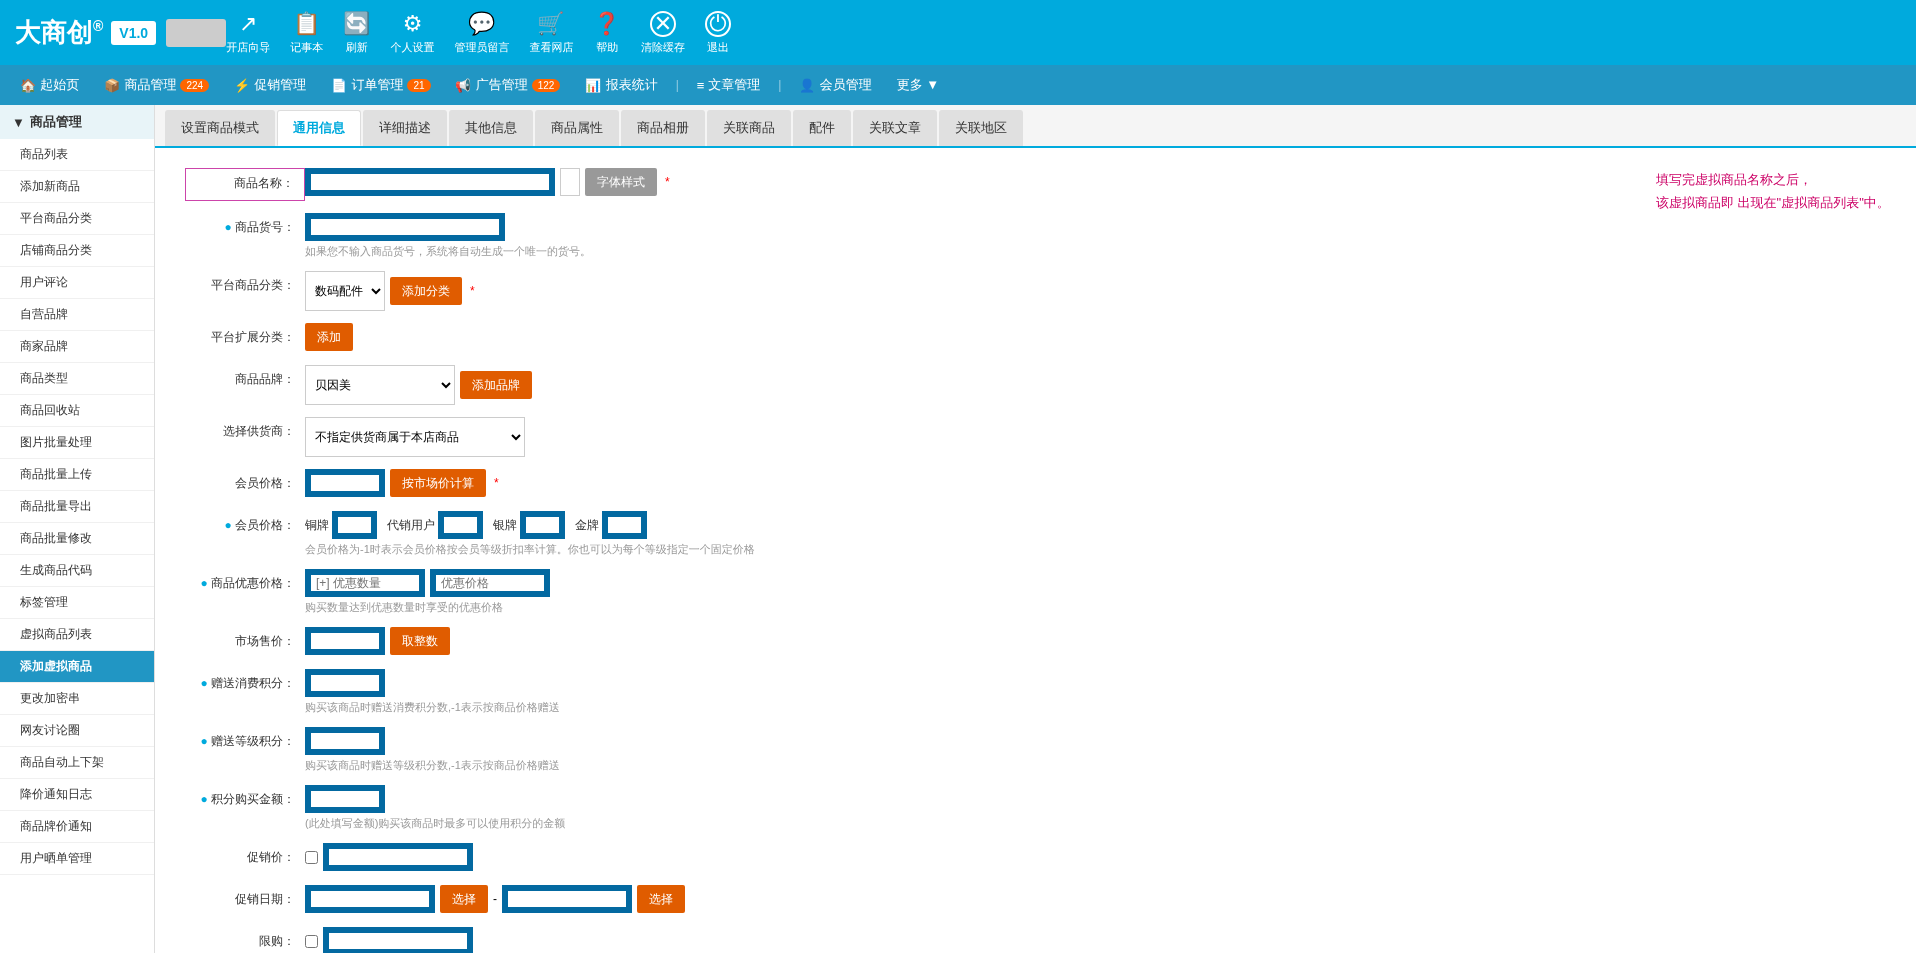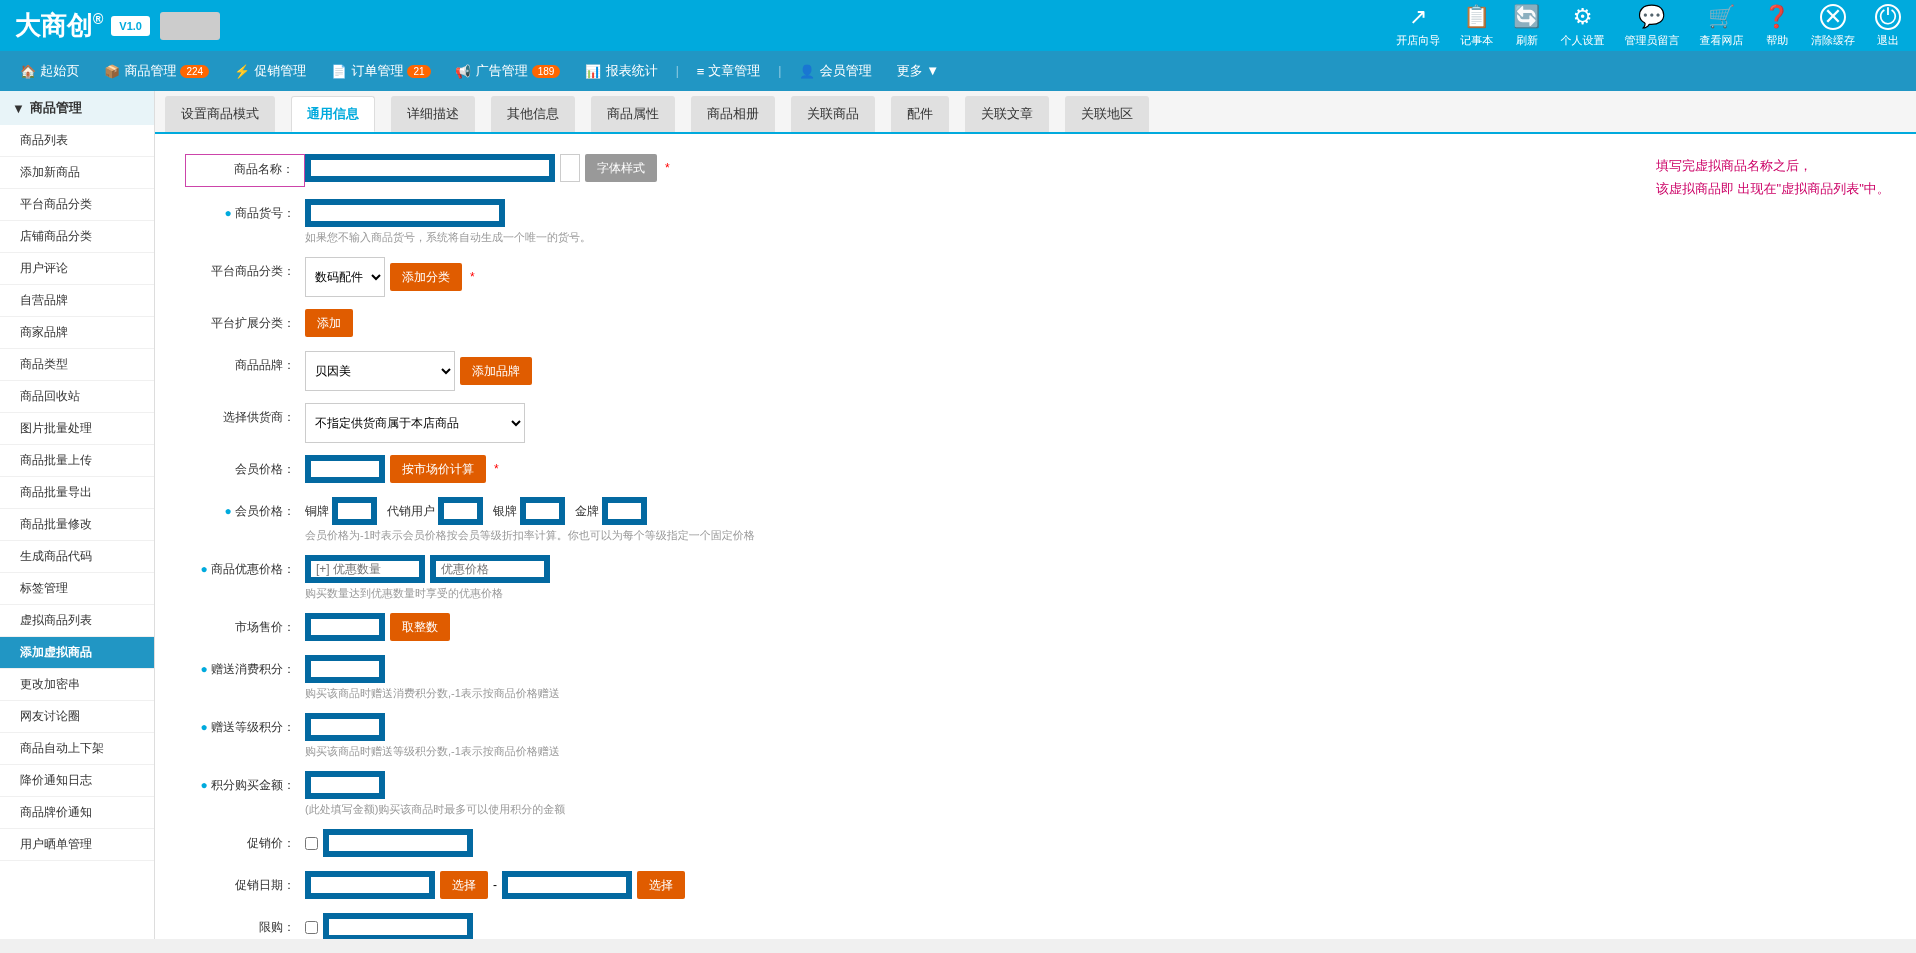--- a/index.html
+++ b/index.html
@@ -1,38 +1,38 @@
 <!DOCTYPE html>
 <html><head>
   <meta charset="utf-8">
   <style>
     * { box-sizing: border-box; margin: 0; padding: 0; }
     body { font-family: "Microsoft YaHei", Arial, sans-serif; font-size: 12px; background: #f0f0f0; }
 
     
     .top-header {
       background: #00aadd;
-      height: 51px;
+      height: 65px;
       display: flex;
       align-items: center;
       padding: 0 15px;
-      justify-content: space-between;
+      justify-content: flex-start;
     }
     .logo-area {
       display: flex;
       align-items: center;
       color: white;
       font-size: 28px;
       font-weight: bold;
     }
     .logo-text { font-size: 26px; font-weight: bold; color: white; }
     .version-badge {
       background: white;
       color: #00aadd;
-      font-size: 11px;
+      font-size: 14px;
       font-weight: bold;
       padding: 4px 8px;
       border-radius: 3px;
       margin-left: 8px;
     }
     .top-nav-icons {
       display: flex;
       gap: 20px;
       align-items: center;
     }
@@ -126,21 +126,21 @@
       background: #f5f5f5;
       border-bottom: 2px solid #00aadd;
       padding: 0 10px;
     }
     .tab-item {
       padding: 8px 15px;
       cursor: pointer;
       font-size: 13px;
       color: #333;
       border: 1px solid transparent;
-      margin-right: 16px;
+      margin-right: 2px;
       background: #e0e0e0;
       margin-top: 5px;
       border-radius: 3px 3px 0 0;
     }
     .tab-item.active {
       background: white;
       border-color: #ddd;
       border-bottom-color: white;
       color: #00aadd;
       font-weight: bold;
@@ -315,21 +315,21 @@
     <span>促销管理</span>
   </div>
   <div class="nav-item">
     <span>📄</span>
     <span>订单管理</span>
     <span class="nav-badge">21</span>
   </div>
   <div class="nav-item">
     <span>📢</span>
     <span>广告管理</span>
-    <span class="nav-badge">189</span>
+    <span class="nav-badge">122</span>
   </div>
   <div class="nav-item">
     <span>📊</span>
     <span>报表统计</span>
   </div>
   <div class="nav-divider">|</div>
   <div class="nav-item">
     <span>≡</span>
     <span>文章管理</span>
   </div>

